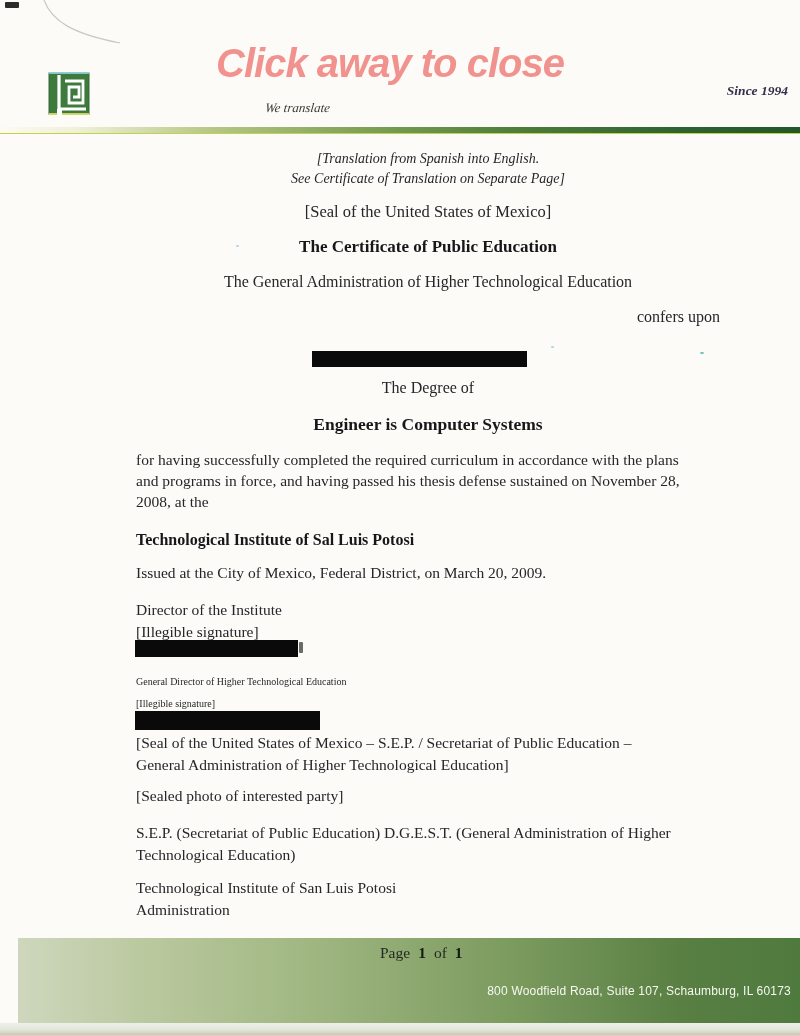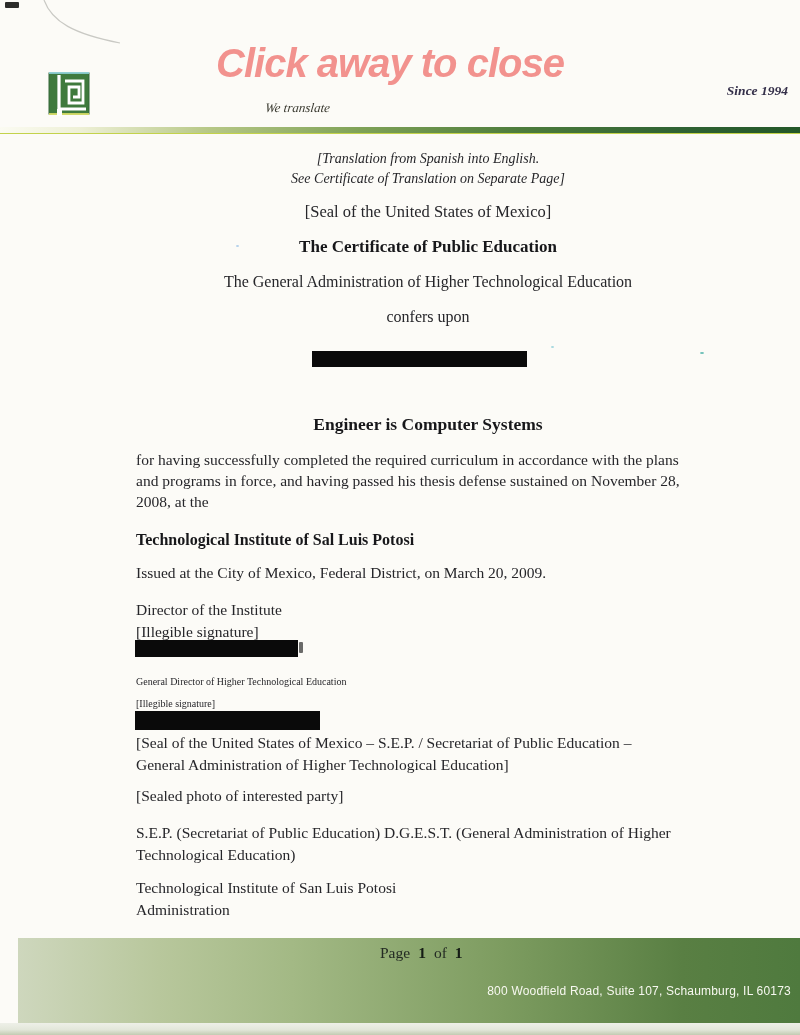--- a/index.html
+++ b/index.html
@@ -32,21 +32,21 @@
     border-bottom:1px solid #c3d24b;}
 
   
   .line{position:absolute;color:#26262a;white-space:pre-line;}
   .centered{left:136px;width:584px;text-align:center;}
   .leftcol{left:136px;width:600px;text-align:left;}
   .note{top:149px;font-size:14px;font-style:italic;line-height:19.5px;}
   .seal-cap{top:202px;font-size:16.5px;text-align:center;}
   .issuer{top:237px;font-size:17px;font-weight:bold;color:#17171a;}
   .issuer-sub{top:273px;font-size:16px;}
-  .confers{top:308px;font-size:16px;}
+  .confers{top:308px;font-size:16px;text-align:right;}
   .degree-of{top:379px;font-size:16px;}
   .degree-name{top:414px;font-size:17.5px;font-weight:bold;color:#17171a;}
   .completion{top:449px;font-size:15.5px;line-height:21px;}
   .institute-h{top:531px;font-size:16px;font-weight:bold;color:#17171a;}
   .issued{top:564px;font-size:15.5px;}
   .director{top:599px;font-size:15.5px;line-height:21.5px;}
   .gen-director{top:671px;font-size:10px;line-height:21.5px;}
   .seal-desc{top:732px;font-size:15.5px;line-height:21.5px;}
   .photo-note{top:787px;font-size:15.5px;}
   .abbrev{top:822px;font-size:15.5px;line-height:21.5px;}
@@ -97,20 +97,21 @@
 
   <div class="line centered note">[Translation from Spanish into English.
 See Certificate of Translation on Separate Page]</div>
   <div class="line centered seal-cap">[Seal of the United States of Mexico]</div>
   <div class="line centered issuer">The Certificate of Public Education</div>
   <div class="line centered issuer-sub">The General Administration of Higher Technological Education</div>
   <div class="line centered confers">confers upon</div>
 
   <div class="redact r1"></div>
 
+  <div class="line centered degree-of">The Degree of</div>
   <div class="line centered degree-name">Engineer is Computer Systems</div>
 
   <div class="line leftcol completion">for having successfully completed the required curriculum in accordance with the plans
 and programs in force, and having passed his thesis defense sustained on November 28,
 2008, at the</div>
   <div class="line leftcol institute-h">Technological Institute of Sal Luis Potosi</div>
   <div class="line leftcol issued">Issued at the City of Mexico, Federal District, on March 20, 2009.</div>
 
   <div class="line leftcol director">Director of the Institute
 [Illegible signature]</div>

